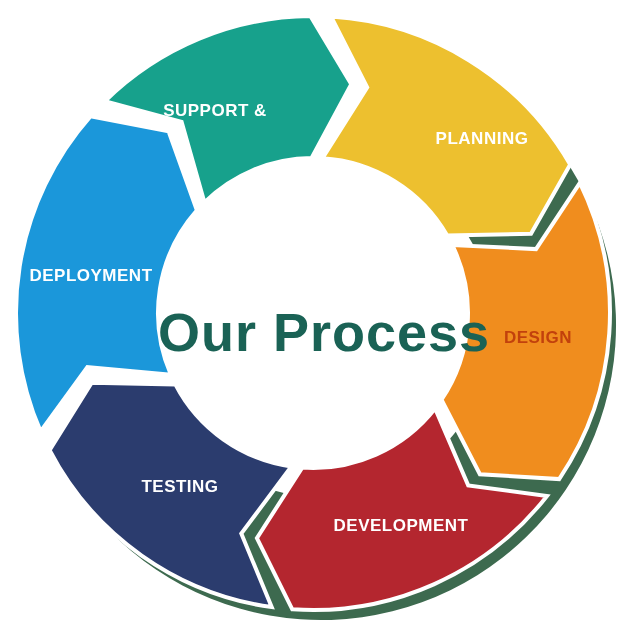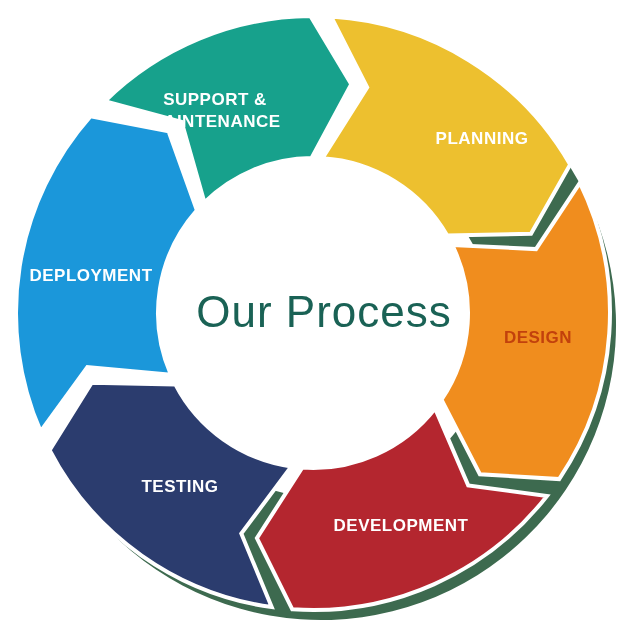--- a/index.html
+++ b/index.html
@@ -34,24 +34,24 @@
   }
   .lbl-planning            { left: 459px; top: 139px; margin-left: 23px; }
   .lbl-design              { left: 538px; top: 338px; }
   .lbl-development         { left: 401px; top: 526px; }
   .lbl-testing             { left: 180px; top: 487px; }
   .lbl-deployment          { left:  91px; top: 276px; }
   .lbl-support-maintenance { left: 215px; top: 103px; margin-top: 8px; }
   .center-title {
     position: absolute;
     left: 324px;
-    top: 312px;
+    top: 332px;
     transform: translate(-50%, -50%);
-    font-size: 44px;
-    font-weight: normal;
+    font-size: 54px;
+    font-weight: bold;
     letter-spacing: 1px;
     white-space: nowrap;
     user-select: none;
   }
 </style>
 </head>
 <body style="background: rgb(255, 255, 255);">
 
 <div class="stage" id="stage">
   <svg id="ring-svg" width="627" height="627" viewBox="0 0 627 627">
@@ -74,15 +74,14 @@
       <div>DEVELOPMENT</div>
     </div>
     <div class="seg-label lbl-testing" style="color: rgb(255, 255, 255);">
       <div>TESTING</div>
     </div>
     <div class="seg-label lbl-deployment" style="color: rgb(255, 255, 255);">
       <div>DEPLOYMENT</div>
     </div>
     <div class="seg-label lbl-support-maintenance" style="color: rgb(255, 255, 255);">
       <div>SUPPORT &amp;</div>
-      <div>MAINTENANCE</div>
     </div>
   </div>
 
 </body></html>

